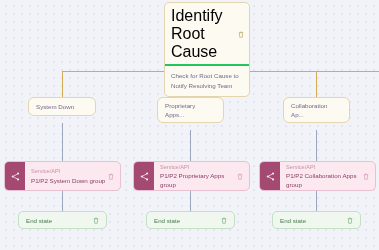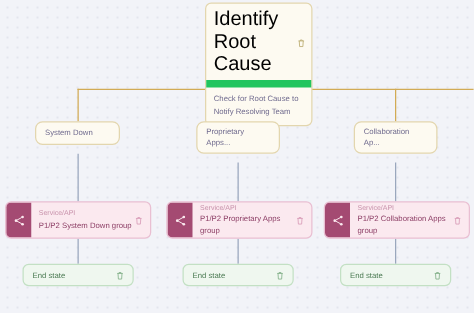--- a/index.html
+++ b/index.html
@@ -19,21 +19,21 @@
 
   
   .root-card{
     position:absolute;left:164px;top:2px;width:86px;
     background:#fdfaf1;border:1px solid #e3d6ae;border-radius:5px;
     box-sizing:border-box;
   }
   .root-head{
     display:flex;align-items:center;justify-content:center;
     padding:4px 5px 3px 6px;
-    border-bottom:6px solid #22c55e;
+    border-bottom:2px solid #22c55e;
   }
   .root-body{padding:5px 6px 6px 6px;font-size:6.2px;line-height:1.55;color:#6f6a8e;}
 
   
   .pill{
     position:absolute;background:#fdfaf1;border:1px solid #e3d6ae;
     border-radius:6px;box-sizing:border-box;
     font-size:6.2px;color:#6f6a8e;line-height:1.5;
     display:flex;align-items:center;padding:0 7px;
   }

